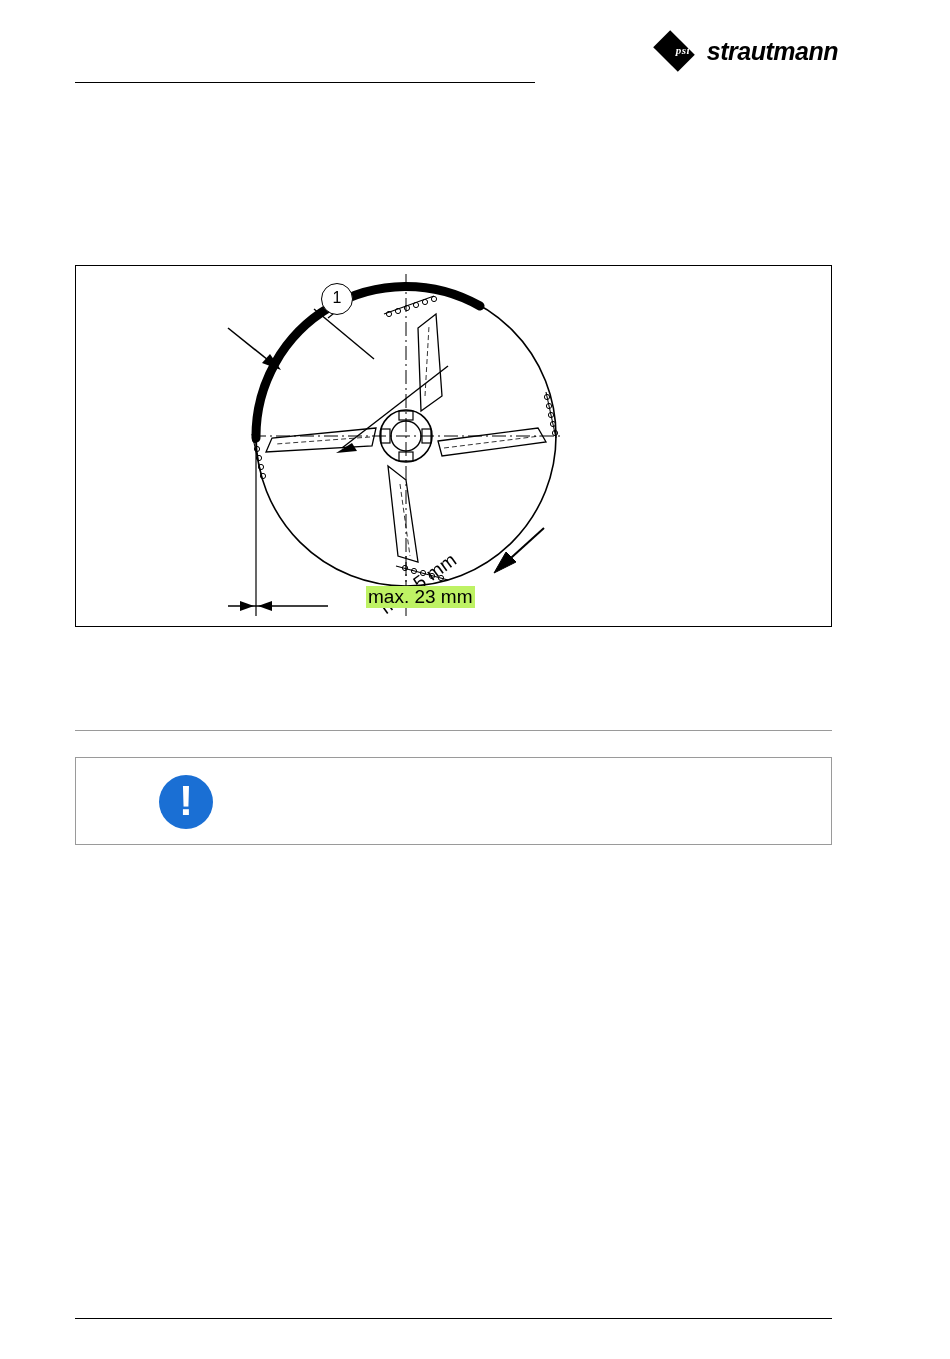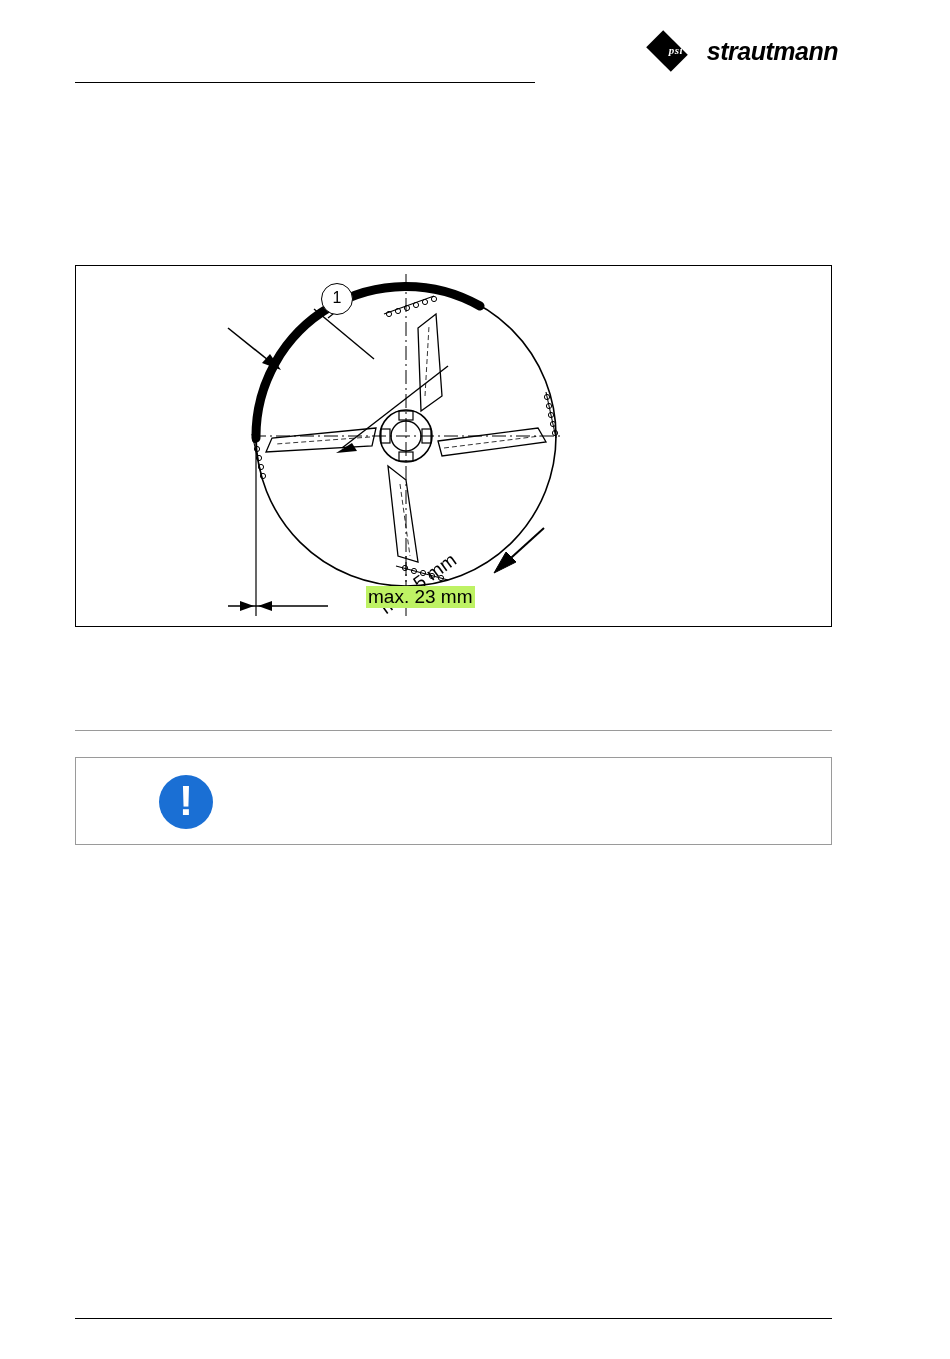--- a/index.html
+++ b/index.html
@@ -31,21 +31,21 @@
     width: 460px;
     height: 0;
     border-top: 1.5px solid #000;
   }
   .logo {
     position: absolute;
     right: 112px;
     top: 36px;
     display: flex;
     align-items: center;
-    gap: 10px;
+    gap: 3px;
   }
   .logo-mark {
     position: relative;
     width: 44px;
     height: 30px;
   }
   .logo-diamond {
     position: absolute;
     left: 2px;
     top: 3px;

